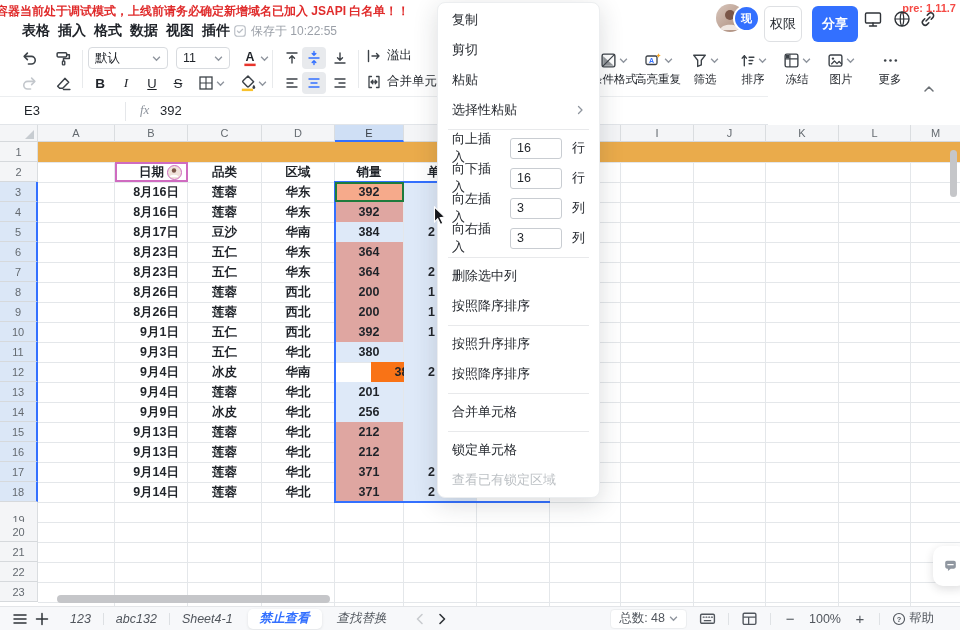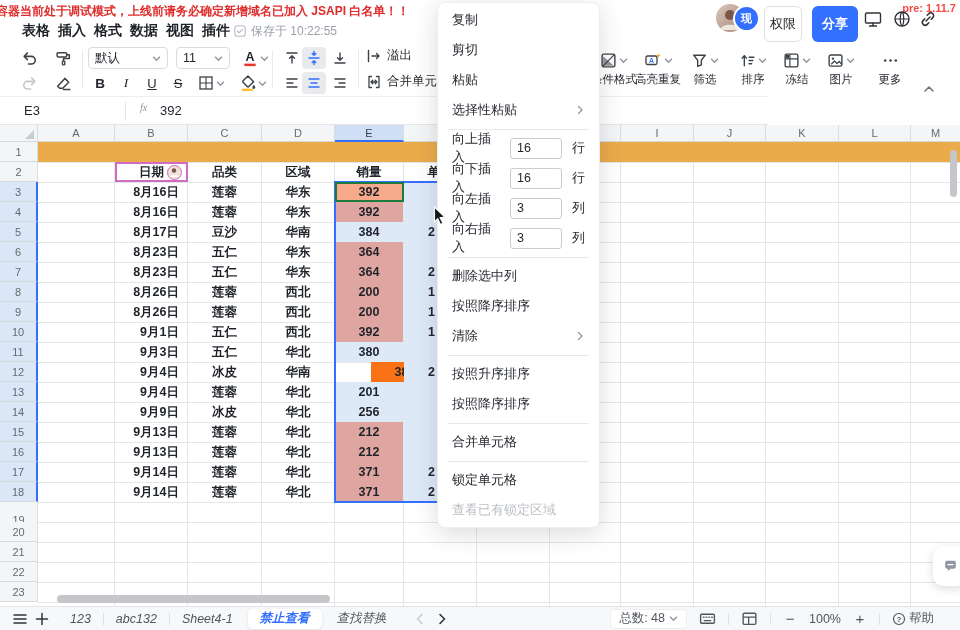--- a/index.html
+++ b/index.html
@@ -33,21 +33,21 @@
   .chev { width:9px; height:9px; }
   .tlabel { font-size:12.5px; color:#1f2329; }
   .tall-btn { position:absolute; top:4px; width:48px; height:46px; display:flex; flex-direction:column; align-items:center; justify-content:center; gap:3px; border-radius:4px; }
   .tall-btn .lbl { font-size:11.5px; color:#1f2329; white-space:nowrap; }
   .tall-btn .irow { display:flex; align-items:center; gap:2px; }
 
   
   #fbar { left:0; top:96px; width:768px; height:29px; background:#fff; border-top:1px solid #eceef0; border-bottom:1px solid #e2e5e9; z-index:4; }
   #cell-ref { position:absolute; left:24px; top:6px; font-size:13px; color:#1f2329; }
   #fbar .sep { position:absolute; left:125px; top:5px; width:1px; height:19px; background:#e5e7ea; }
-  #fx { position:absolute; left:140px; top:5px; font-family:"Liberation Serif",serif; font-style:italic; font-size:10px; color:#8f959e; }
+  #fx { position:absolute; left:140px; top:5px; font-family:"Liberation Serif",serif; font-style:italic; font-size:13px; color:#8f959e; }
   #f-value { position:absolute; left:160px; top:6px; font-size:13px; color:#1f2329; }
 
   
   #grid { left:0; top:125px; width:960px; height:481px; background:#fff; overflow:hidden; z-index:1; }
   .gl { position:absolute; background:#e4e7ea; }
   .col-hdr { position:absolute; top:0; height:17px; background:#f4f5f7; border-right:1px solid #dadde0; border-bottom:1px solid #d6d9dc; font-size:11px; color:#646a70; display:flex; align-items:center; justify-content:center; }
   .col-hdr.sel { background:#cfdff5; border-bottom:2px solid #3370ff; color:#3a4048; }
   .row-hdr { position:absolute; left:0; width:38px; background:#f4f5f7; border-right:1px solid #dadde0; border-bottom:1px solid #d6d9dc; font-size:11px; color:#646a70; display:flex; align-items:center; justify-content:center; }
   .row-hdr.sel { background:#dbe7f7; border-right:2px solid #3370ff; }
   #corner { position:absolute; left:0; top:0; width:38px; height:17px; background:#f4f5f7; border-right:1px solid #dadde0; border-bottom:1px solid #d6d9dc; }
@@ -570,27 +570,20 @@
       <input type="text" value="3" style="">
       <span class="unit">列</span>
     </div>
     <div class="mdiv"></div>
     <div class="mi">
       <span>删除选中列</span>
     </div>
     <div class="mi">
       <span>按照降序排序</span>
     </div>
-    <div class="mi">
-      <span>清除</span>
-      <span class="grow"></span>
-      <span><svg width="10" height="10" viewBox="0 0 10 10">
-          <path d="M3.5 1.5 7 5l-3.5 3.5" fill="none" stroke="#8f959e" stroke-width="1.3" stroke-linecap="round" stroke-linejoin="round"></path>
-        </svg></span>
-    </div>
     <div class="mdiv"></div>
     <div class="mi">
       <span>按照升序排序</span>
     </div>
     <div class="mi">
       <span>按照降序排序</span>
     </div>
     <div class="mdiv"></div>
     <div class="mi">
       <span>合并单元格</span>

